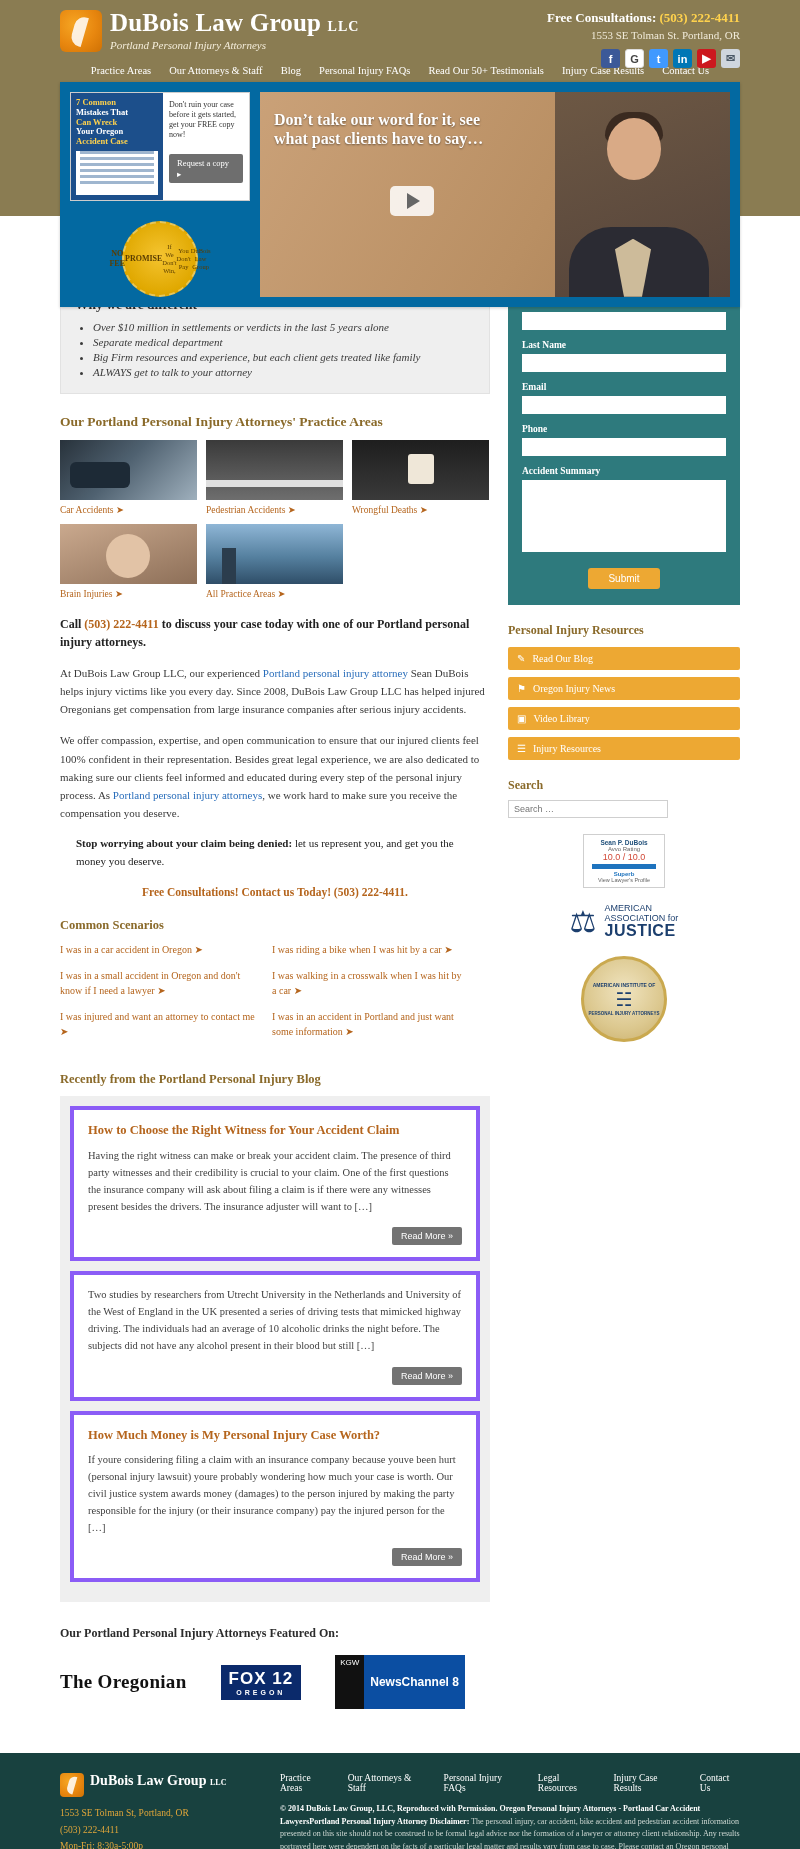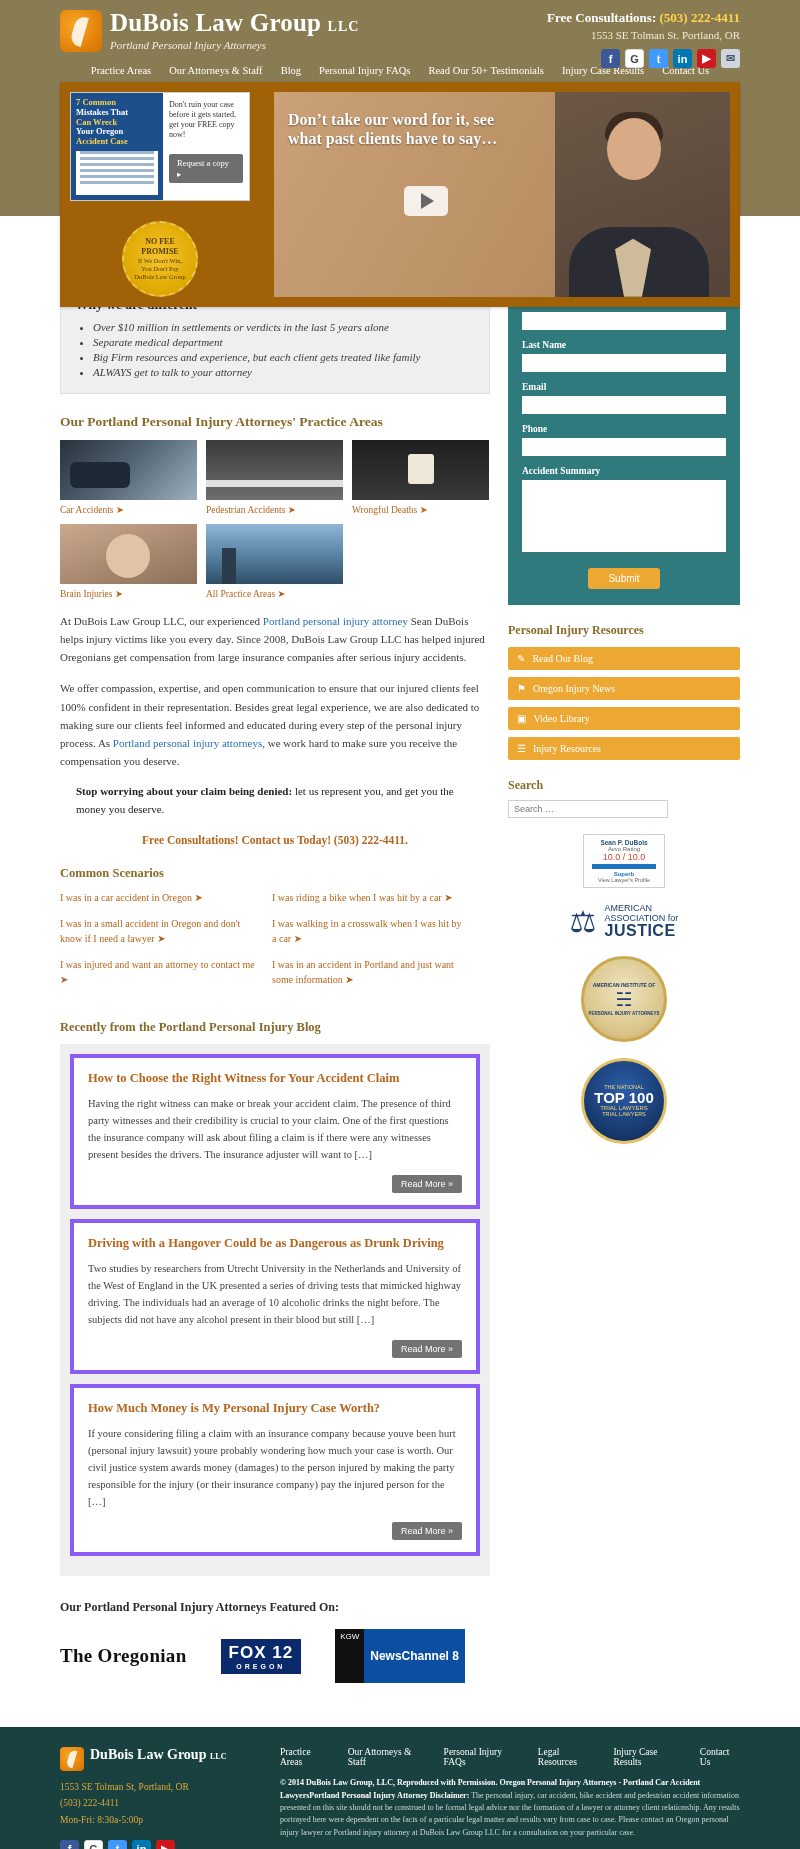--- a/index.html
+++ b/index.html
@@ -66,21 +66,21 @@
     font-size: 10.5px;
     padding-bottom: 6px;
   }
   .nav a { color:#fff; text-decoration:none; white-space:nowrap; }
 
   
   .hero-wrap {
     width: 680px; margin: 0 auto; position: relative;
   }
   .hero {
-    background:#a16207; padding: 10px; display:flex; gap:24px;
+    background:#0369a1; padding: 10px; display:flex; gap:10px;
     box-shadow: 0 1px 3px rgba(0,0,0,.2);
   }
   .hero-left { width: 180px; }
   .promo-card { border:1px solid #ccc; background:#fff; display:flex; }
   .promo-book {
     width: 92px; background:#1c4f8b; color:#fff; padding:5px; font-size:7.5px; line-height:1.15;
     position:relative;
   }
   .promo-book .b1 { color:#ffd24d; font-weight:bold; font-size:8.5px; }
   .promo-book .b2 { color:#fff; font-weight:bold; font-size:8.5px; }
@@ -91,21 +91,21 @@
   }
   .promo-right { flex:1; padding:7px 6px; font-size:8px; color:#333; line-height:1.25; }
   .promo-right .btn {
     margin-top: 14px; display:inline-block; background:#6e6e6e; color:#fff;
     padding:4px 8px; font-size:8.5px; border-radius:2px;
   }
   .seal {
     width: 76px; height: 76px; border-radius: 50%;
     background: radial-gradient(circle at 50% 45%, #f4c430 0%, #e0a800 70%, #c79200 100%);
     margin: 20px auto 0; text-align:center; color:#5a3d00;
-    display:flex; flex-direction:column; align-items:center; justify-content:center;
+    display:flex; flex-direction:row; align-items:center; justify-content:center;
     font-size:6.5px; line-height:1.25; border:2px dashed #e8c65a;
   }
   .seal .s1 { font-weight:bold; font-size:8px; }
   .hero-right { flex:1; position:relative; background:#c9a27a; min-height:165px; overflow:hidden; }
   .hero-bg {
     position:absolute; inset:0;
     background: linear-gradient(120deg,#caa178 0%,#b98f63 60%,#a87f55 100%);
   }
   .hero-photo {
     position:absolute; right:0; top:0; bottom:0; width: 175px;
@@ -422,20 +422,23 @@
         <div class="pa-item">
           <div class="pa-thumb t-bi"></div>
           <div class="pa-label"><span>Brain Injuries</span> <span class="arr">➤</span></div>
         </div>
         <div class="pa-item">
           <div class="pa-thumb t-all"></div>
           <div class="pa-label"><span>All Practice Areas</span> <span class="arr">➤</span></div>
         </div>
       </div>
 
+      <div class="call-line">
+        <span>Call </span><a href="#">(503) 222-4411</a><span> to discuss your case today with one of our Portland personal injury attorneys.</span>
+      </div>
 
       <p class="body">
         <span>At DuBois Law Group LLC, our experienced </span><a href="#">Portland personal injury attorney</a><span> Sean DuBois helps injury victims like you every day. Since 2008, DuBois Law Group LLC has helped injured Oregonians get compensation from large insurance companies after serious injury accidents.</span>
       </p>
 
       <p class="body">
         <span>We offer compassion, expertise, and open communication to ensure that our injured clients feel 100% confident in their representation. Besides great legal experience, we are also dedicated to making sure our clients feel informed and educated during every step of the personal injury process. As </span><a href="#">Portland personal injury attorneys</a><span>, we work hard to make sure you receive the compensation you deserve.</span>
       </p>
 
       <div class="strongline">
@@ -456,21 +459,20 @@
 
       <h3 class="blogsec">Recently from the Portland Personal Injury Blog</h3>
       <div class="blog-wrap">
         <div class="post">
           <h4>How to Choose the Right Witness for Your Accident Claim</h4>
           <p>Having the right witness can make or break your accident claim.  The presence of third party witnesses and their credibility is crucial to your claim. One of the first questions the insurance company will ask about filing a claim is if there were any witnesses present besides the drivers.  The insurance adjuster will want to […]</p>
           <div class="readmore">Read More »</div>
           <div class="clear"></div>
         </div>
         <div class="post">
-          <h4>Driving with a Hangover Could be as Dangerous as Drunk Driving</h4>
           <p>Two studies by researchers from Utrecht University in the Netherlands and University of the West of England in the UK presented a series of driving tests that mimicked highway driving. The individuals had an average of 10 alcoholic drinks the night before. The subjects did not have any alcohol present in their blood but still […]</p>
           <div class="readmore">Read More »</div>
           <div class="clear"></div>
         </div>
         <div class="post">
           <h4>How Much Money is My Personal Injury Case Worth?</h4>
           <p>If youre considering filing a claim with an insurance company because youve been hurt (personal injury lawsuit) youre probably wondering how much your case is worth.  Our civil justice system awards money (damages) to the person injured by making the party responsible for the injury (or their insurance company) pay the injured person for the […]</p>
           <div class="readmore">Read More »</div>
           <div class="clear"></div>
         </div>
@@ -552,26 +554,20 @@
             <div class="t2">JUSTICE</div>
           </div>
         </div>
 
         <div class="circle-badge aipi">
           <div class="a1">AMERICAN INSTITUTE OF</div>
           <div class="a2">☵</div>
           <div class="a3">PERSONAL INJURY ATTORNEYS</div>
         </div>
 
-        <div class="circle-badge top100">
-          <div class="t1">THE NATIONAL</div>
-          <div class="t2">TOP 100</div>
-          <div class="t3">TRIAL LAWYERS</div>
-          <div class="t4">TRIAL LAWYERS</div>
-        </div>
       </div>
     </div>
   </div>
 
   <div class="footer">
     <div class="footer-inner">
       <div class="f-left">
         <div class="f-logo">
           <div class="swirl"></div>
           <div class="nm">

